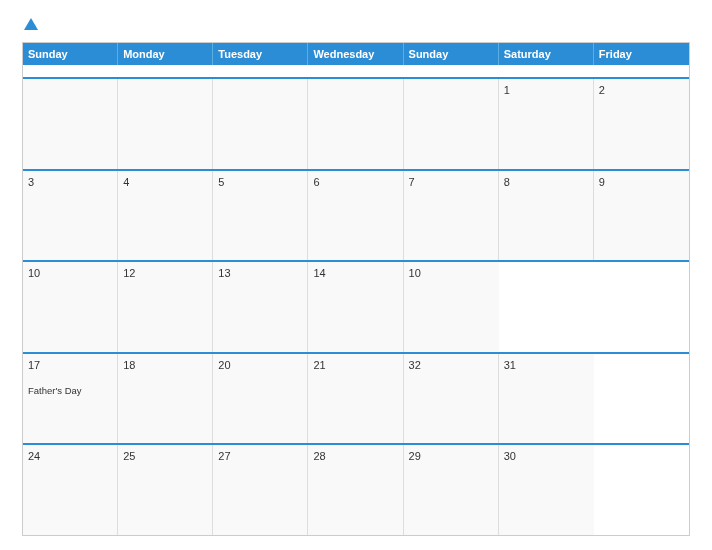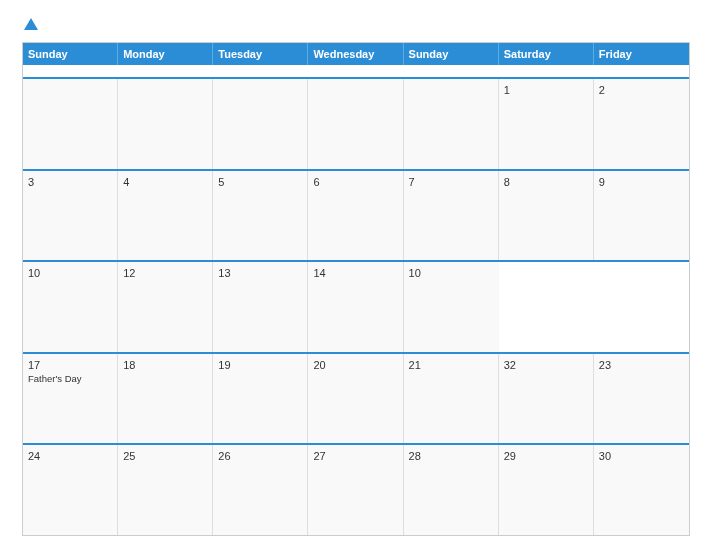--- a/index.html
+++ b/index.html
@@ -116,21 +116,21 @@
     }
     .day-num {
       font-size: 11px;
       color: #333;
       display: block;
     }
     .event-label {
       font-size: 9.5px;
       color: #333;
       display: block;
-      margin-top: 2px;
+      margin-top: 14px;
     }
   </style>
 </head>
 <body>
 
 <div class="page">
   <div class="header">
     <div class="logo-wrapper">
       <div class="logo-top-row">
         <span class="logo-text-general"></span>
@@ -208,44 +208,38 @@
         </div>
         <div class="cal-week">
           <div class="cal-cell">
             <span class="day-num">17</span>
             <span class="event-label">Father's Day</span>
           </div>
           <div class="cal-cell">
             <span class="day-num">18</span>
           </div>
           <div class="cal-cell">
-            <span class="day-num">19</span>
-          </div>
-          <div class="cal-cell">
             <span class="day-num">20</span>
           </div>
           <div class="cal-cell">
             <span class="day-num">21</span>
           </div>
           <div class="cal-cell">
             <span class="day-num">32</span>
           </div>
           <div class="cal-cell">
-            <span class="day-num">23</span>
+            <span class="day-num">31</span>
           </div>
         </div>
         <div class="cal-week">
           <div class="cal-cell">
             <span class="day-num">24</span>
           </div>
           <div class="cal-cell">
             <span class="day-num">25</span>
-          </div>
-          <div class="cal-cell">
-            <span class="day-num">26</span>
           </div>
           <div class="cal-cell">
             <span class="day-num">27</span>
           </div>
           <div class="cal-cell">
             <span class="day-num">28</span>
           </div>
           <div class="cal-cell">
             <span class="day-num">29</span>
           </div>

